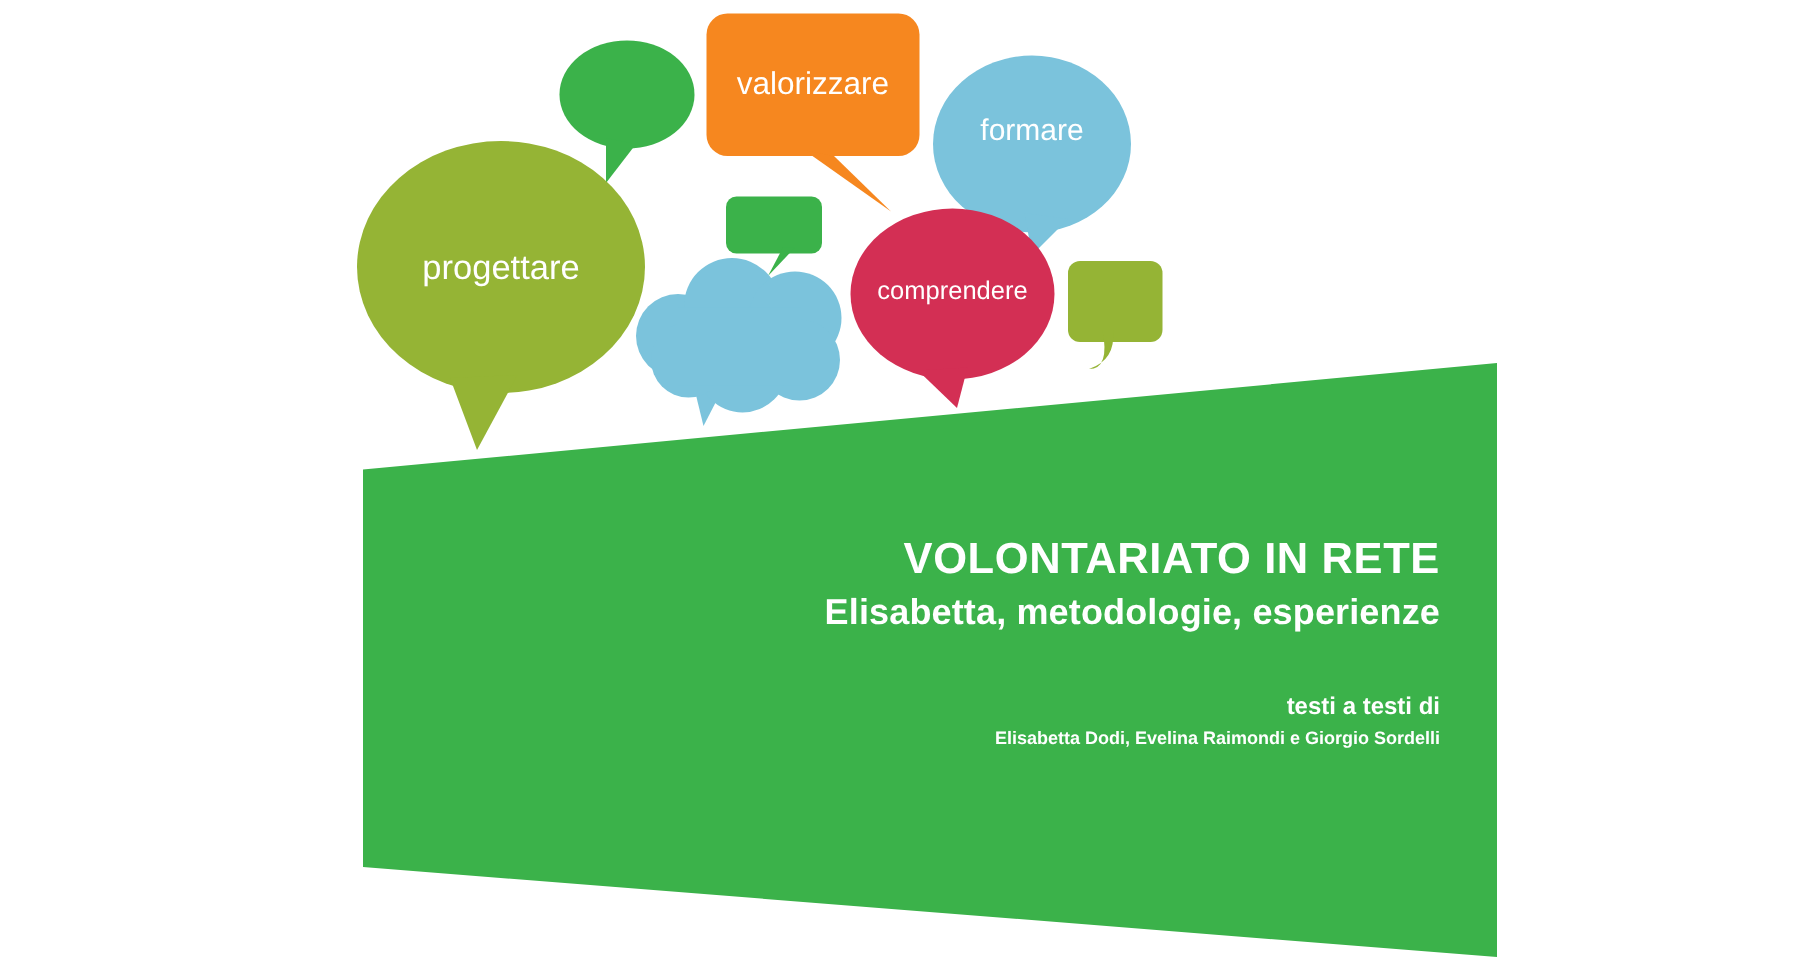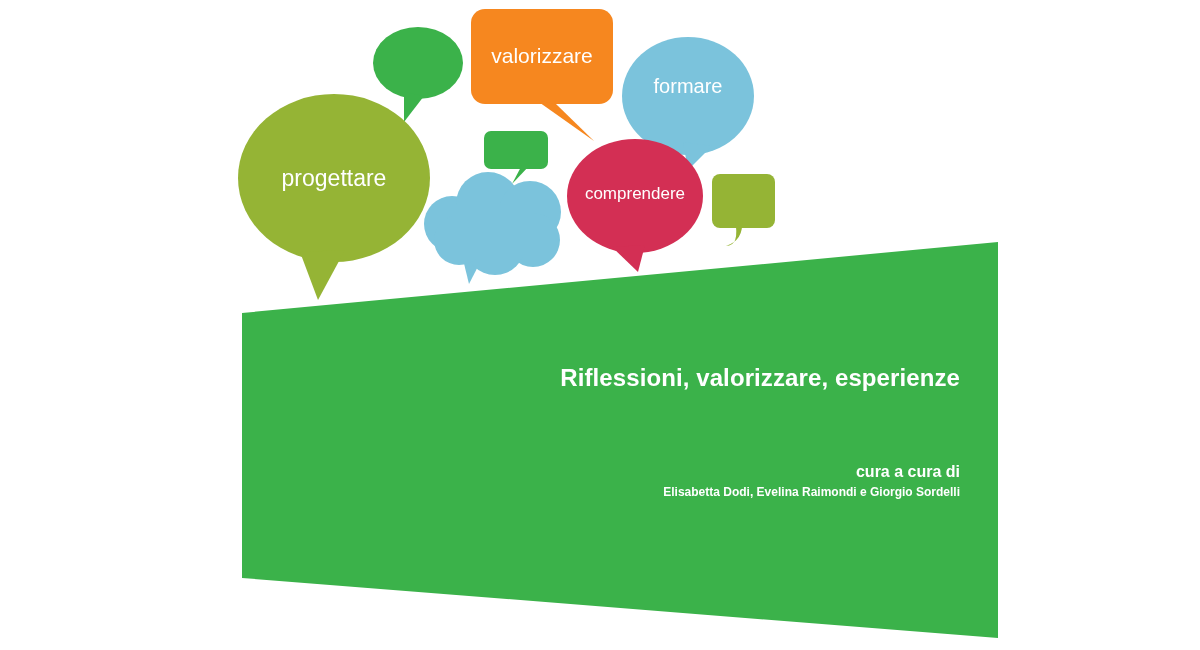--- a/index.html
+++ b/index.html
@@ -140,21 +140,22 @@
 
     <g>
       <rect x="712" y="174" width="63" height="54" rx="8" ry="8" fill="#95b435"></rect>
       <path d="M 735 220 Q 740 246 726 246 Q 744 240 742 220 Z" fill="#95b435"></path>
     </g>
 
     <polygon points="242,313 998,242 998,638 242,578" fill="#3bb24a"></polygon>
   </svg>
 
   <div id="banner-text">
-    <div id="banner-subtitle">Riflessioni, valorizzare, esperienze</div>
+    <div id="banner-title">VOLONTARIATO IN RETE</div>
+    <div id="banner-subtitle">Elisabetta, metodologie, esperienze</div>
   </div>
 
   <div id="credits">
-    <div id="credits-line1">cura a cura di</div>
+    <div id="credits-line1">testi a testi di</div>
     <div id="credits-line2">Elisabetta Dodi, Evelina Raimondi e Giorgio Sordelli</div>
   </div>
 
 </div>
 
 </body></html>

